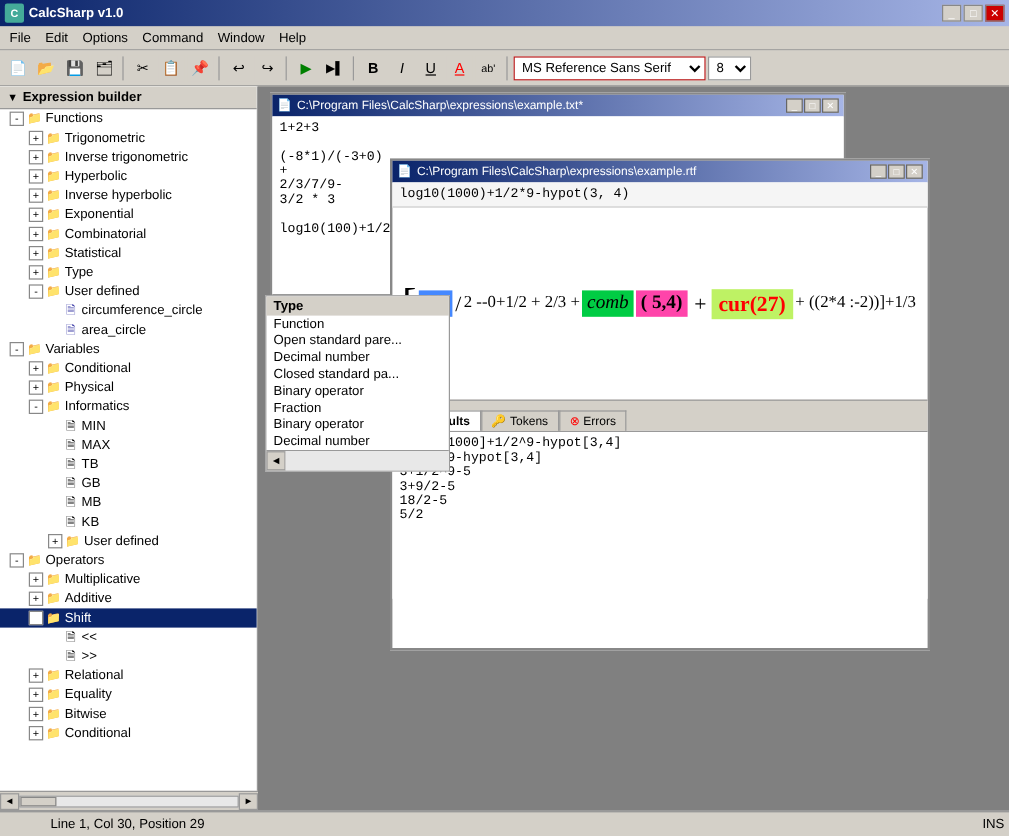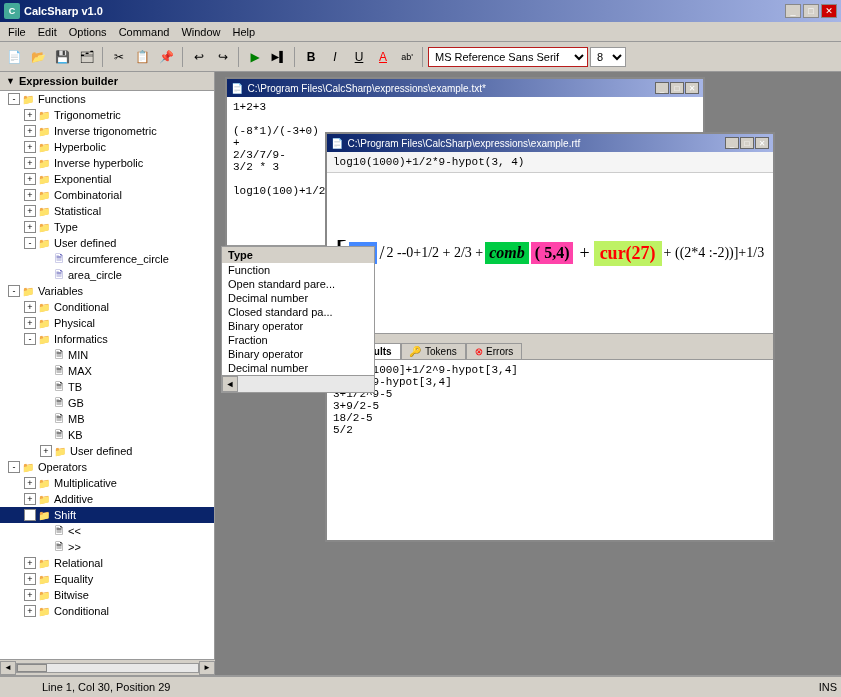--- a/index.html
+++ b/index.html
@@ -224,21 +224,21 @@
       border-bottom: 1px solid #ccc;
       background: #f5f5f5;
     }
     .rtf-content {
       padding: 8px 12px;
       font-size: 14px;
       height: 160px;
       overflow: hidden;
     }
     .highlight-blue { background: #4488ff; color: white; padding: 2px 4px; font-weight: bold; }
-    .highlight-green { background: #00cc44; color: black; padding: 2px 4px; font-style: italic; font-weight: bold; font-size: 16px; }
+    .highlight-green { background: #00cc44; color: black; padding: 2px 4px; font-style: italic; font-weight: normal; font-size: 16px; }
     .highlight-pink { background: #ff44aa; color: black; padding: 2px 4px; font-weight: bold; }
     .highlight-yellow { background: #bef264; color: red; padding: 2px 6px; font-weight: bold; font-size: 18px; text-align: center; }
 
     
     .rtf-results {
       background: white;
       border-top: 1px solid #999;
       padding: 4px 6px;
       font-family: 'Courier New', monospace;
       font-size: 11px;

